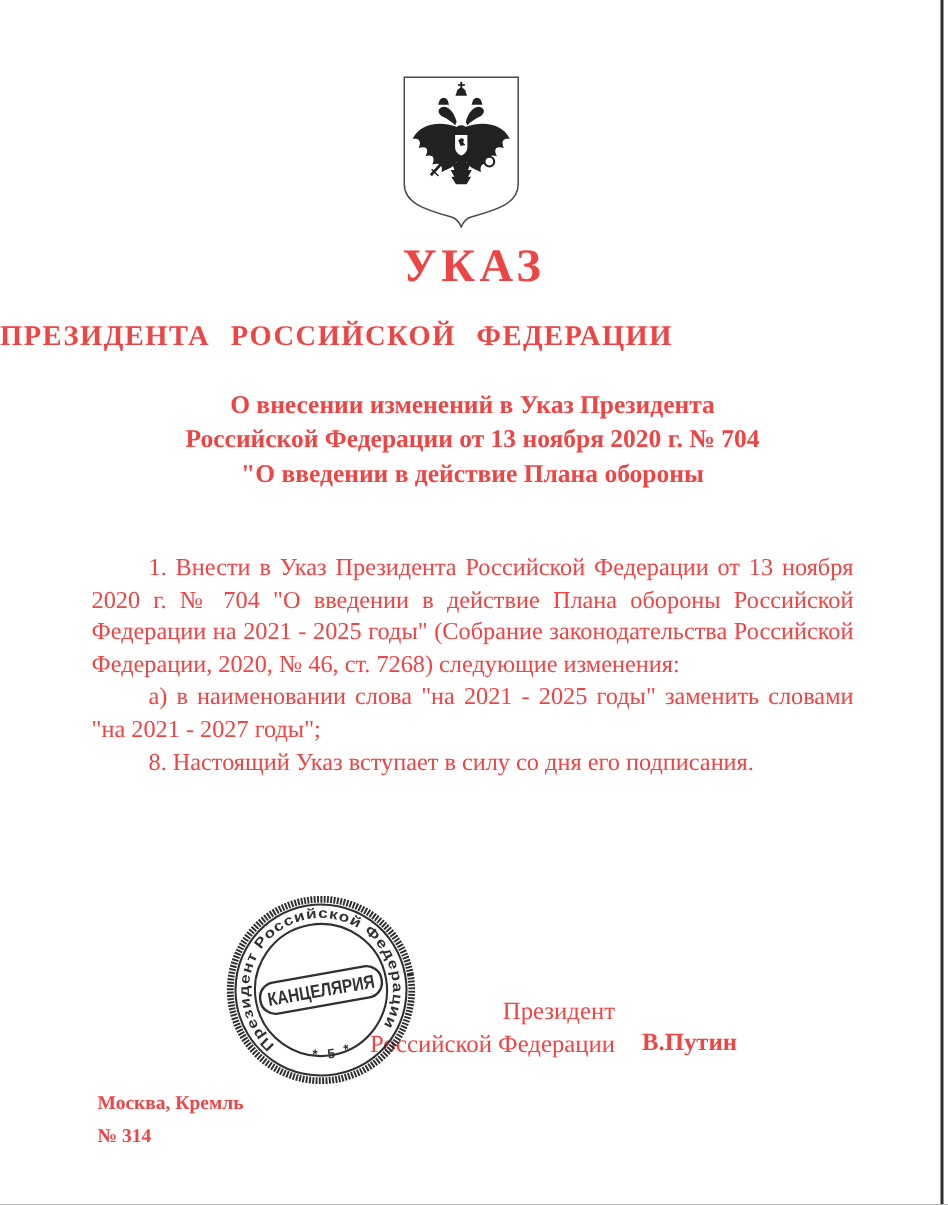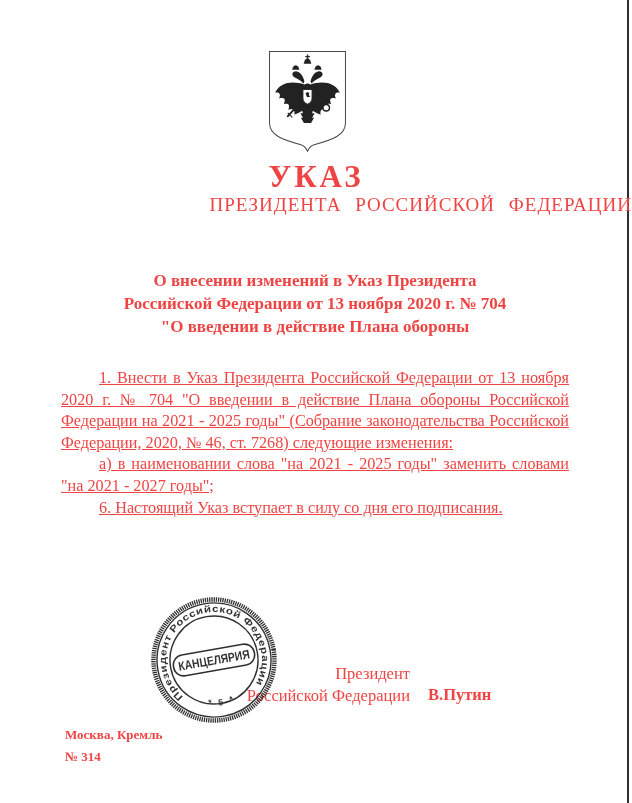--- a/index.html
+++ b/index.html
@@ -28,45 +28,44 @@
     position: absolute;
     left: 0; top: 159px;
     width: 100%;
     text-align: center;
     font-size: 31px;
     font-weight: 700;
     letter-spacing: 3px;
   }
   .issuer {
     position: absolute;
-    left: 0; top: 194px;
+    left: 0; top: 214px;
     width: 100%;
-    text-align: right;
+    text-align: left;
     font-size: 19px;
-    font-weight: 400;
+    font-weight: 700;
     letter-spacing: 1px;
     word-spacing: 8px;
   }
   .decree-title {
     position: absolute;
-    left: 61px; top: 269px;
+    left: 61px; top: 258px;
     width: 508px;
     text-align: center;
     font-size: 17px;
     font-weight: 700;
     line-height: 23px;
   }
   .body-text {
     position: absolute;
     left: 61px; top: 368px;
     width: 508px;
     font-size: 16.2px;
     line-height: 21.6px;
     text-align: justify;
-    text-decoration: underline;
   }
   .body-text p { margin: 0; text-indent: 38px; }
   .signature-title {
     position: absolute;
     left: 210px; top: 663px;
     width: 200px;
     text-align: right;
     font-size: 16.5px;
     line-height: 22px;
   }
@@ -130,21 +129,21 @@
 
   <div class="decree-title">
     <div>О внесении изменений в Указ Президента</div>
     <div>Российской Федерации от 13 ноября 2020 г. № 704</div>
     <div>"О введении в действие Плана обороны</div>
   </div>
 
   <div class="body-text">
     <p>1. Внести в Указ Президента Российской Федерации от 13 ноября 2020 г. № 704 "О введении в действие Плана обороны Российской Федерации на 2021 - 2025 годы" (Собрание законодательства Российской Федерации, 2020, № 46, ст. 7268) следующие изменения:</p>
     <p>а) в наименовании слова "на 2021 - 2025 годы" заменить словами "на 2021 - 2027 годы";</p>
-    <p>6. Настоящий Указ вступает в силу со дня его подписания.</p>
+    <p>8. Настоящий Указ вступает в силу со дня его подписания.</p>
   </div>
 
   <div class="signature-title">
     <div>Президент</div>
     <div>Российской Федерации</div>
   </div>
   <div class="signature-name">В.Путин</div>
 
   <div class="stamp">
     <svg viewBox="-65 -65 130 130" xmlns="http://www.w3.org/2000/svg">

